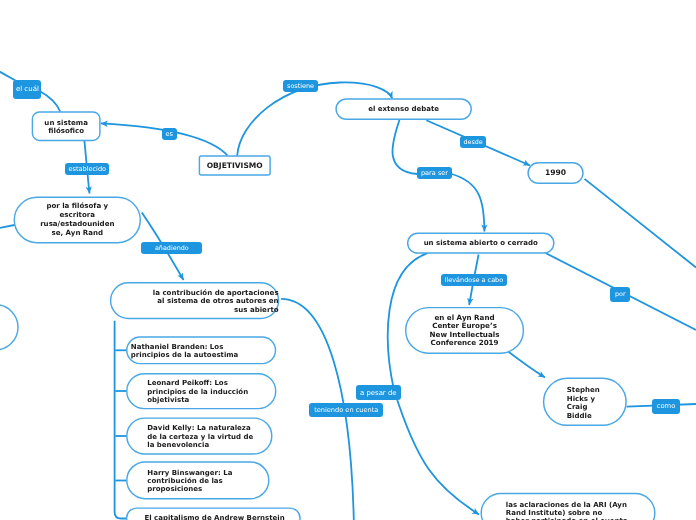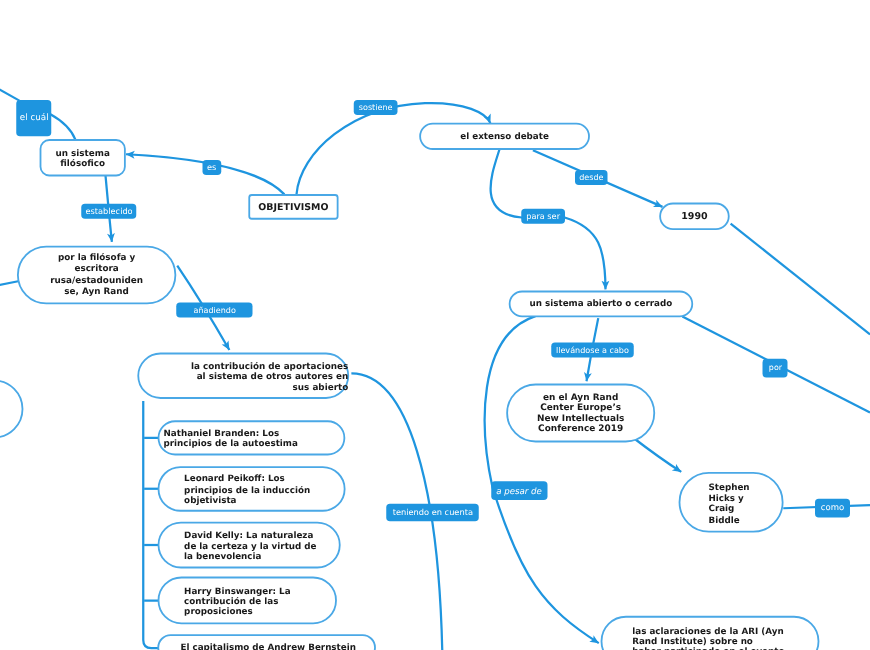--- a/index.html
+++ b/index.html
@@ -132,25 +132,25 @@
       <span class="ln">Biddle</span>
     </div>
 <div class="node lal" style="left:481.2px;top:493.4px;width:173.6px;height:39.2px;font-size:7.0px;line-height:8.3px;padding-left:24.6px;">
       <span class="ln">las aclaraciones de la ARI (Ayn</span>
       <span class="ln">Rand Institute) sobre no</span>
       <span class="ln">haber participado en el evento</span>
     </div>
 <div class="node" style="left:-62px;top:304.5px;width:80px;height:45.5px;font-size:7.0px;line-height:8.6px;">
       <span class="ln"></span>
     </div>
-<div class="lbl" style="left:13.3px;top:79.7px;width:28.2px;height:29px;font-size:7.0px;">el cuál</div>
+<div class="lbl" style="left:13.3px;top:79.7px;width:28.2px;height:19px;font-size:7.0px;">el cuál</div>
 <div class="lbl" style="left:161.5px;top:128.0px;width:15.5px;height:12.4px;font-size:6.6px;">es</div>
 <div class="lbl" style="left:65.2px;top:162.6px;width:44.2px;height:12.0px;font-size:6.57px;">establecido</div>
 <div class="lbl" style="left:141.3px;top:241.5px;width:61px;height:12.4px;font-size:6.43px;text-align:right;">añadiendo</div>
 <div class="lbl" style="left:283.4px;top:79.9px;width:34.3px;height:12.6px;font-size:6.46px;">sostiene</div>
 <div class="lbl" style="left:459.9px;top:136.2px;width:26.4px;height:12.0px;font-size:6.4px;">desde</div>
 <div class="lbl" style="left:417.3px;top:167.1px;width:34.4px;height:12.1px;font-size:6.54px;">para ser</div>
 <div class="lbl" style="left:440.7px;top:273.7px;width:66.5px;height:12.4px;font-size:6.46px;">llevándose a cabo</div>
 <div class="lbl" style="left:610.3px;top:287.0px;width:20.1px;height:14.8px;font-size:6.33px;">por</div>
-<div class="lbl" style="left:393px;top:385.1px;width:44.5px;height:15.4px;font-size:6.91px;font-style:italic;">a pesar de</div>
+<div class="lbl" style="left:356px;top:385.1px;width:44.5px;height:15.4px;font-size:6.91px;">a pesar de</div>
 <div class="lbl" style="left:309.3px;top:403.4px;width:73.9px;height:13.5px;font-size:6.6px;">teniendo en cuenta</div>
 <div class="lbl" style="left:652.3px;top:398.9px;width:27.5px;height:14.8px;font-size:6.82px;">como</div>
 </div>
 
 </body></html>

